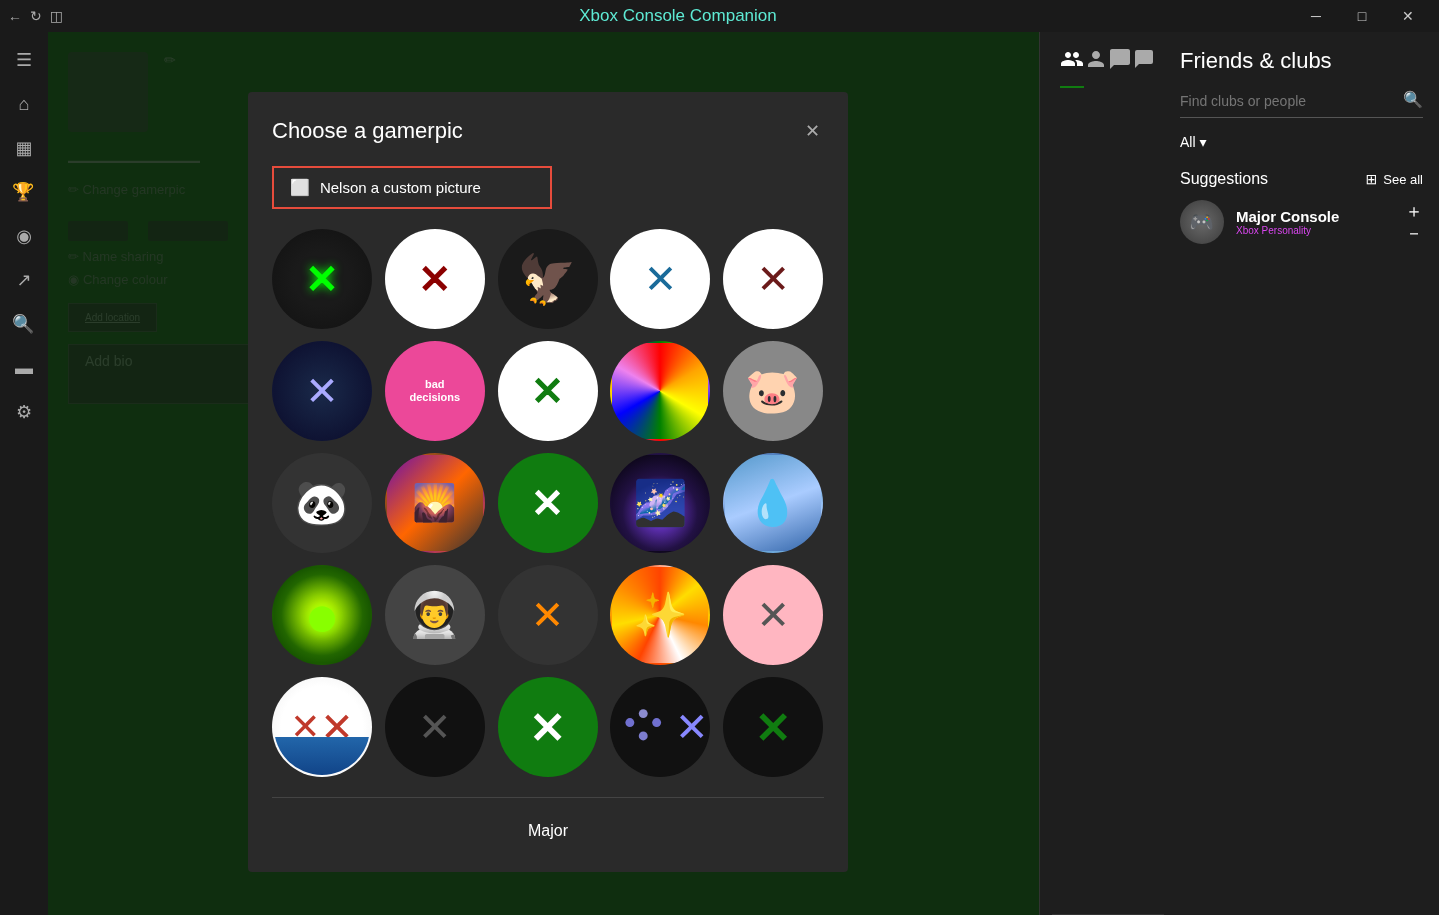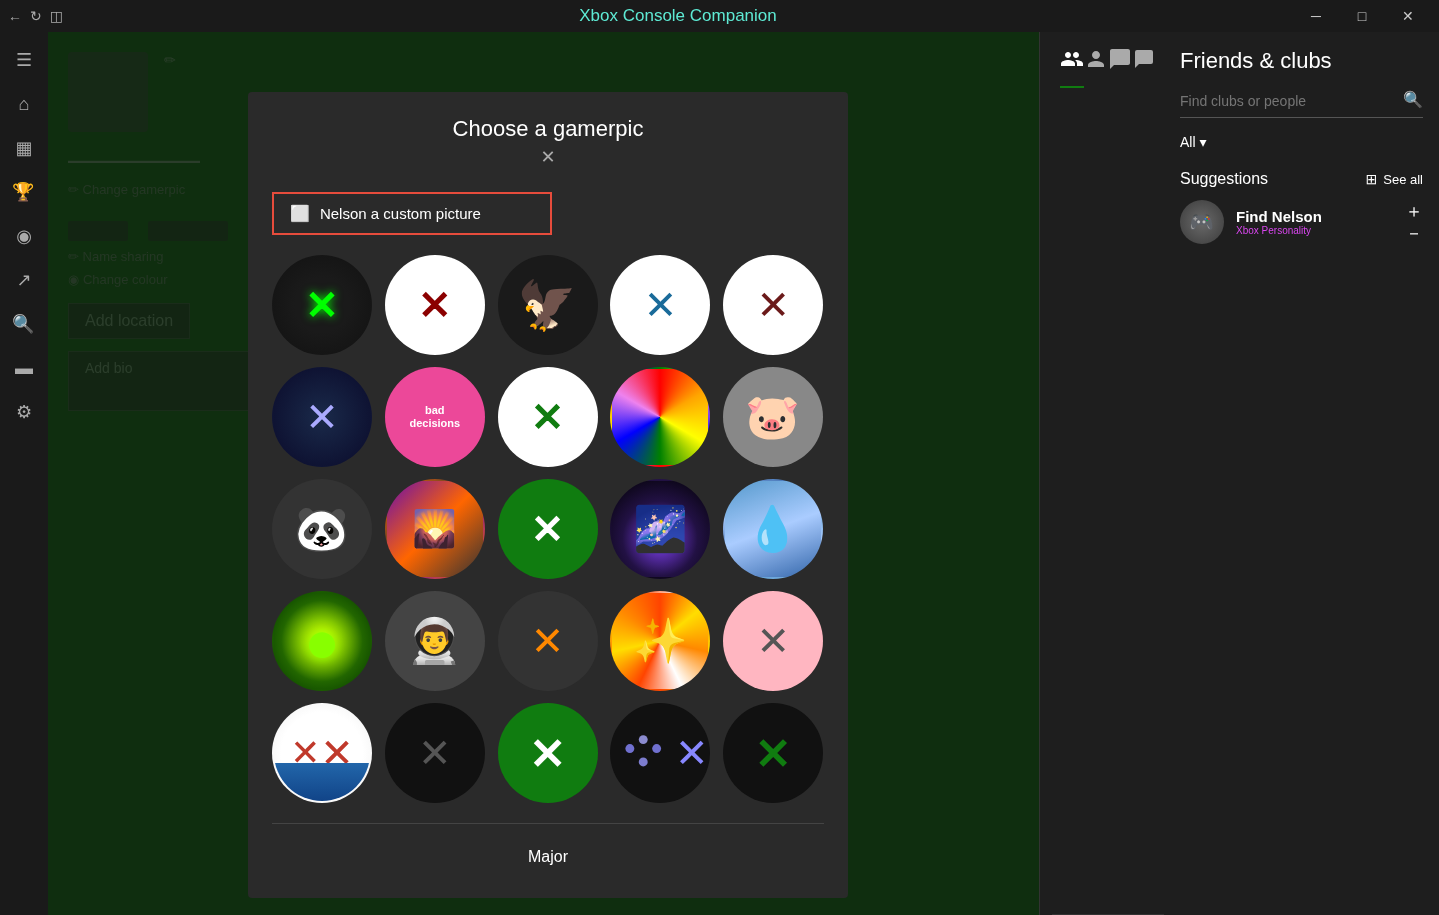--- a/index.html
+++ b/index.html
@@ -91,21 +91,20 @@
       background: #2a2a2a;
       border-radius: 4px;
       padding: 24px;
       z-index: 10;
     }
     .dialog-header {
       display: flex;
       justify-content: space-between;
       align-items: center;
       margin-bottom: 20px;
-      flex-direction: column;
     }
     .dialog-title {
       font-size: 22px;
       font-weight: 300;
       color: #fff;
     }
     .dialog-close {
       background: none; border: none; color: #aaa;
       font-size: 18px; cursor: pointer; padding: 4px;
     }
@@ -351,21 +350,21 @@
         <div style="background:#333; width:60px; height:20px; border-radius:2px;"></div>
         <div style="background:#333; width:80px; height:20px; border-radius:2px;"></div>
       </div>
       <div style="margin-top:8px; color:#888; font-size:13px;">
         ✏ <span>Name sharing</span>
       </div>
       <div style="margin-top:8px; color:#888; font-size:13px;">
         ◉ <span>Change colour</span>
       </div>
       <div style="margin-top:16px;">
-        <div style="background:#333; border:1px solid #555; padding:8px 16px; display:inline-block; color:#aaa; font-size:16px;">Add location</div>
+        <div style="background:#333; border:1px solid #555; padding:8px 16px; display:inline-block; color:#aaa; font-size:10px;text-decoration:underline;">Add location</div>
       </div>
       <div style="margin-top:12px;">
         <div style="background:#333; border:1px solid #555; padding:8px 16px; color:#aaa; font-size:14px; width:200px; height:60px;">Add bio</div>
       </div>
     </div>
 
     <div class="overlay"></div>
 
     <div class="dialog">
       <div class="dialog-header">
@@ -472,21 +471,21 @@
           <span class="grid-icon">⊞</span>
           <span>See all</span>
         </button>
       </div>
 
       <div class="suggestion-item">
         <div class="suggestion-avatar" style="background: radial-gradient(circle, #6a6a6a, #3a3a3a); display:flex; align-items:center; justify-content:center; font-size:20px;">
           🎮
         </div>
         <div class="suggestion-info">
-          <div class="suggestion-name">Find Nelson</div>
+          <div class="suggestion-name">Major Console</div>
           <div class="suggestion-sub">Xbox Personality</div>
         </div>
         <div class="suggestion-actions">
           <button class="action-btn">＋</button>
           <button class="action-btn">－</button>
         </div>
       </div>
     </div>
   </div>
 </div>

